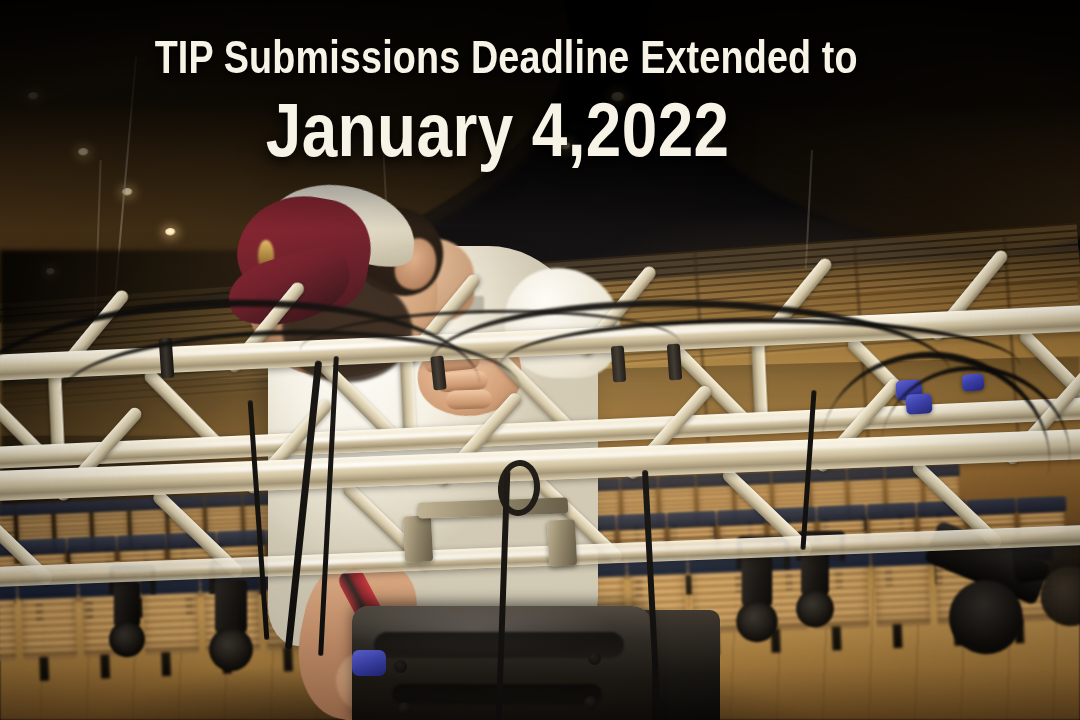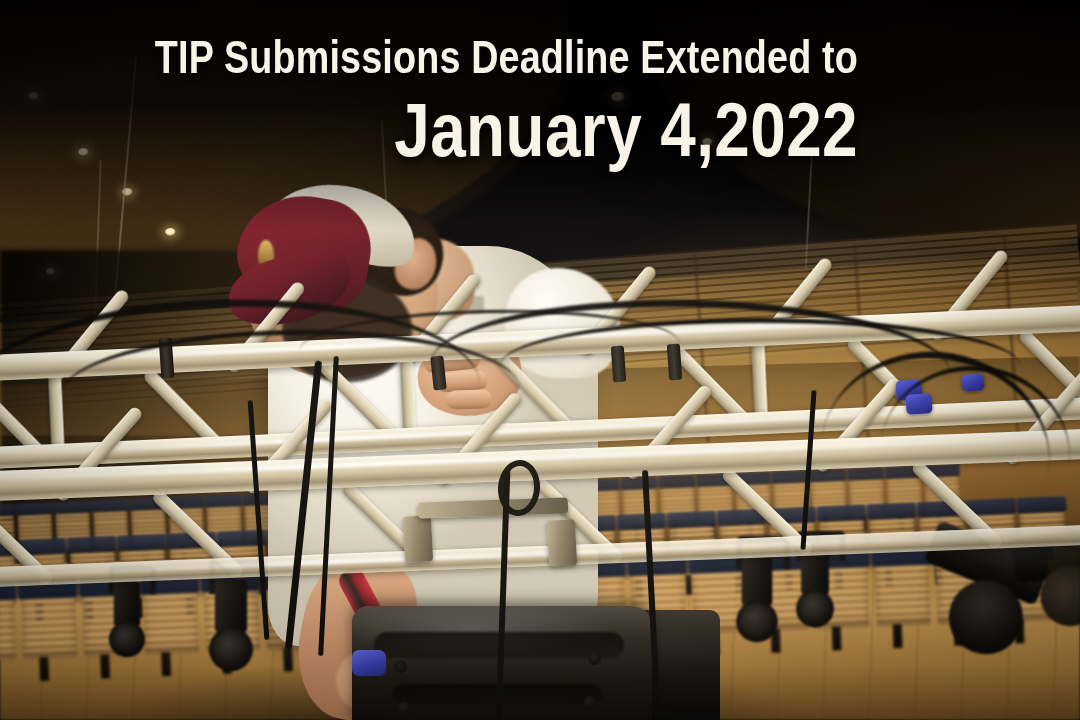--- a/index.html
+++ b/index.html
@@ -509,21 +509,21 @@
     pointer-events: none;
   }
 
   
   .overlay {
     position: absolute;
     left: 0; top: 0;
     width: 876px;
     padding-right: 18px;
     box-sizing: border-box;
-    text-align: right;
+    text-align: center;
     z-index: 40;
   }
   .headline-1 {
     margin: 0;
     padding-top: 34px;
     font-family: "Liberation Sans Narrow", "Liberation Sans", sans-serif;
     font-size: 46px;
     line-height: 1.0;
     font-weight: bold;
     letter-spacing: .2px;

